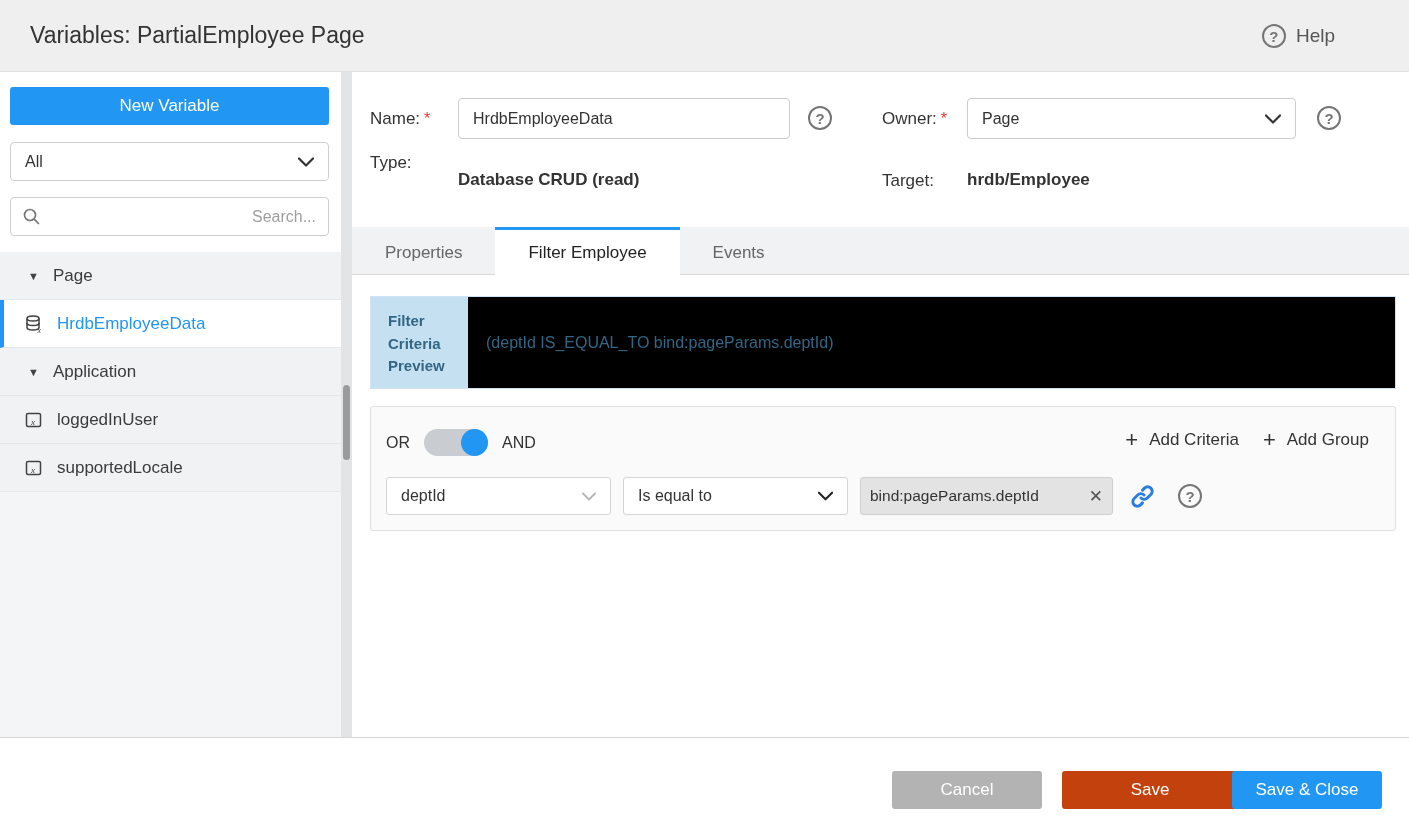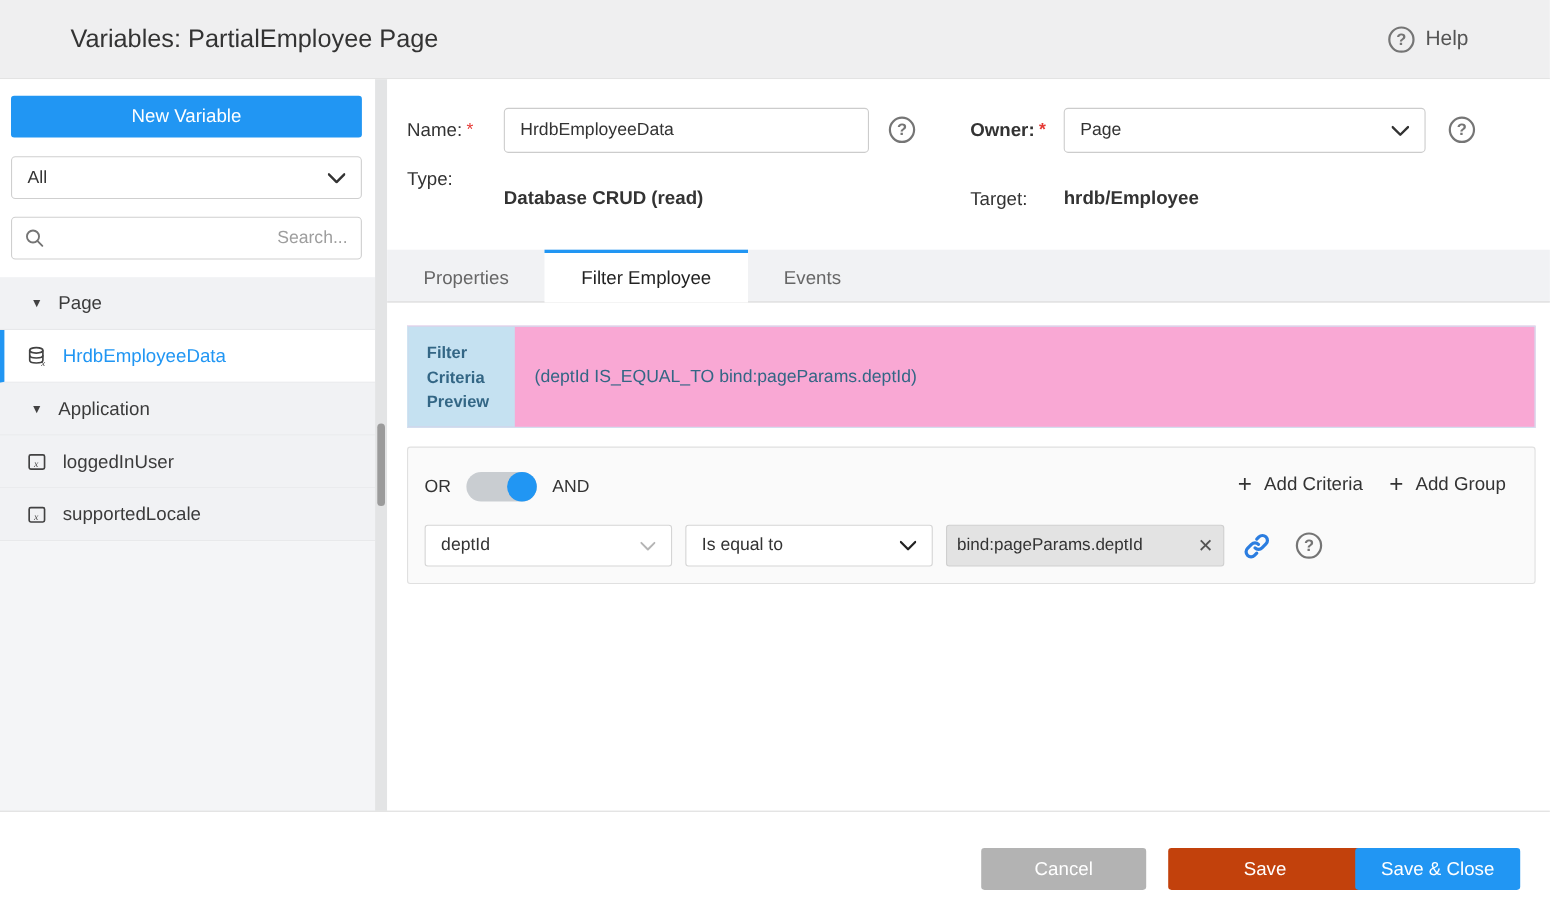--- a/index.html
+++ b/index.html
@@ -1,20 +1,20 @@
 <!DOCTYPE html>
 <html><head>
 <meta charset="utf-8">
 <style>
   * { margin:0; padding:0; box-sizing:border-box; }
   html,body { width:1409px; height:838px; background:#fff; font-family:"Liberation Sans", sans-serif; color:#333; overflow:hidden; }
   .app { position:relative; width:1409px; height:838px; background:#fff; }
 
   
-  .header { position:absolute; left:0; top:0; width:1409px; height:72px; background:#efeff0; border-bottom:1px solid #e2e2e2; display:flex; align-items:center;padding-left:34px; }
+  .header { position:absolute; left:0; top:0; width:1409px; height:72px; background:#efeff0; border-bottom:1px solid #e2e2e2; display:flex; align-items:center; }
   .header-title { margin-left:30px; font-size:23px; color:#333; }
   .header-help { position:absolute; right:74px; top:0; height:72px; display:flex; align-items:center; gap:10px; cursor:pointer; }
   .qicon { display:inline-flex; align-items:center; justify-content:center; width:24px; height:24px; border:2px solid #757575; border-radius:50%; color:#757575; font-size:15px; font-weight:bold; line-height:1; }
   .header-help .help-text { font-size:19px; color:#555; }
 
   
   .sidebar { position:absolute; left:0; top:72px; width:341px; height:665px; background:#fff;padding-left:33px; }
   .btn-new { position:absolute; left:10px; top:15px; width:319px; height:38px; background:#2196f3; color:#fff; font-size:17px; border:none; border-radius:3px; cursor:pointer; font-family:inherit; }
   .select-all { position:absolute; left:10px; top:70px; width:319px; height:39px; background:#fff; border:1px solid #cfcfcf; border-radius:4px; display:flex; align-items:center; padding:0 14px; font-size:16px; cursor:pointer; }
   .select-all .grow { flex:1; }
@@ -44,21 +44,21 @@
   .dd { border:1px solid #ccc; border-radius:4px; height:41px; display:flex; align-items:center; padding:0 14px; font-size:16px; background:#fff; cursor:pointer; }
   .dd .grow { flex:1; }
   .bold-val { font-size:17px; font-weight:bold; color:#333; }
 
   
   .tabstrip { position:absolute; left:0; top:155px; width:1057px; height:48px; background:#f1f2f4; border-bottom:1px solid #d9d9d9; display:flex; }
   .tab { height:48px; display:flex; align-items:center; justify-content:center; font-size:17px; color:#666; cursor:pointer; padding:14px 33px; border-top:3px solid transparent; }
   .tab.active { background:#fff; color:#222; border-top:3px solid #2196f3; margin-bottom:-1px; }
 
   
-  .preview { position:absolute; left:18px; top:224px; width:1026px; height:93px; display:flex; border:1px solid #cfe4f2; background:#f9a8d4; }
+  .preview { position:absolute; left:18px; top:224px; width:1026px; height:93px; display:flex; border:1px solid #cfe4f2; background:#000000; }
   .preview-label { width:97px; background:#c5e1f1; padding:13px 10px 0 17px; font-size:15px; font-weight:bold; color:#336685; line-height:1.5; }
   .preview-body { flex:1; display:flex; align-items:center; padding-left:18px; font-size:16px; color:#336685; }
 
   
   .criteria-box { position:absolute; left:18px; top:334px; width:1026px; height:125px; background:#fafafa; border:1px solid #e0e0e0; border-radius:3px; }
   .logic-row { position:absolute; left:15px; top:22px; display:flex; align-items:center; gap:14px; }
   .logic-lbl { font-size:16px; color:#333; }
   .toggle { width:64px; height:27px; background:#c9cdd1; border-radius:14px; position:relative; cursor:pointer; }
   .toggle .knob { position:absolute; right:0; top:0; width:27px; height:27px; background:#2196f3; border-radius:50%; }
   .add-btns { position:absolute; right:26px; top:22px; display:flex; align-items:center; gap:24px; }
@@ -165,21 +165,21 @@
 
     <div class="pos" style="left:18px; top:26px; height:41px; display:flex; align-items:center;">
       <span class="field-label">Name:</span>
       <span class="req">*</span>
     </div>
     <div class="pos" style="left:106px; top:26px; width:332px;">
       <input class="text-input" value="HrdbEmployeeData" style="">
     </div>
     <span class="qicon pos" style="left:456px; top:34px;">?</span>
 
-    <div class="pos" style="left:530px; top:26px; height:41px; display:flex; align-items:center;font-weight:bold;">
+    <div class="pos" style="left:530px; top:26px; height:41px; display:flex; align-items:center;">
       <span class="field-label">Owner:</span>
       <span class="req">*</span>
     </div>
     <div class="dd pos" style="left:615px; top:26px; width:329px;">
       <span class="grow">Page</span>
       <svg class="chev" width="16" height="10" viewBox="0 0 16 10">
           <polyline points="1,1.5 8,8.5 15,1.5" fill="none" stroke="#333" stroke-width="2.2" stroke-linecap="round" stroke-linejoin="round"></polyline>
         </svg>
     </div>
     <span class="qicon pos" style="left:965px; top:34px;">?</span>

